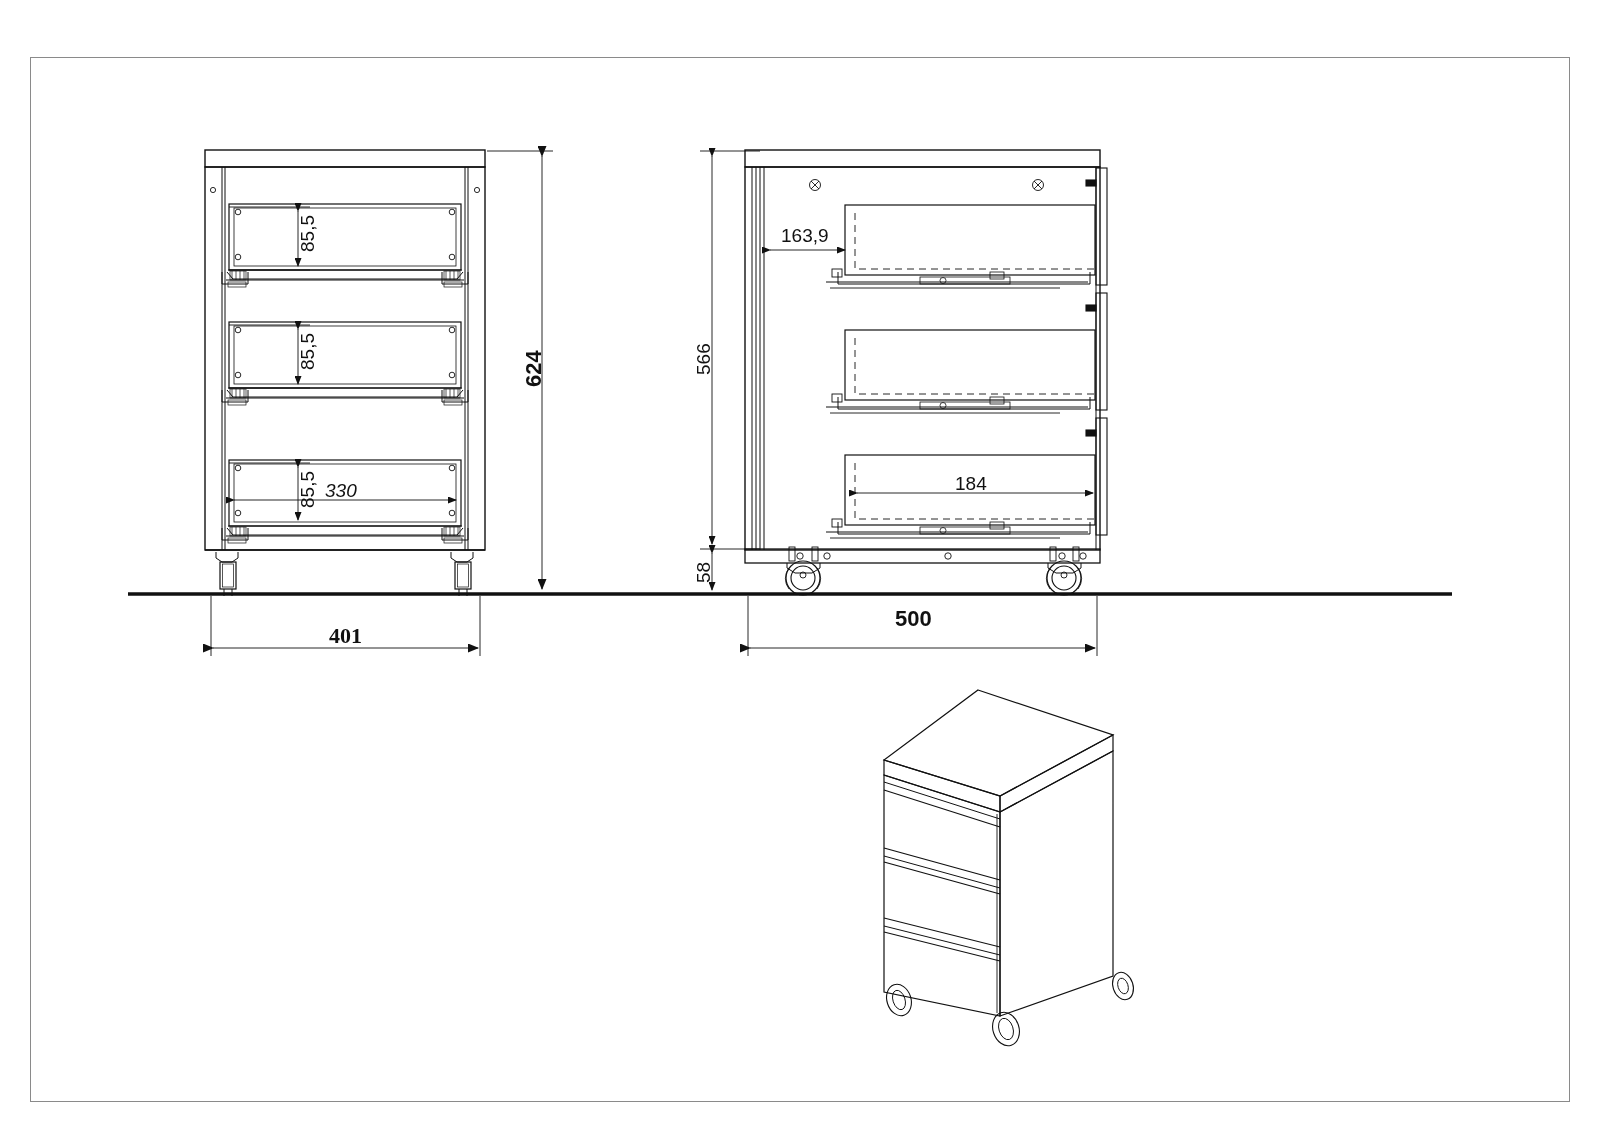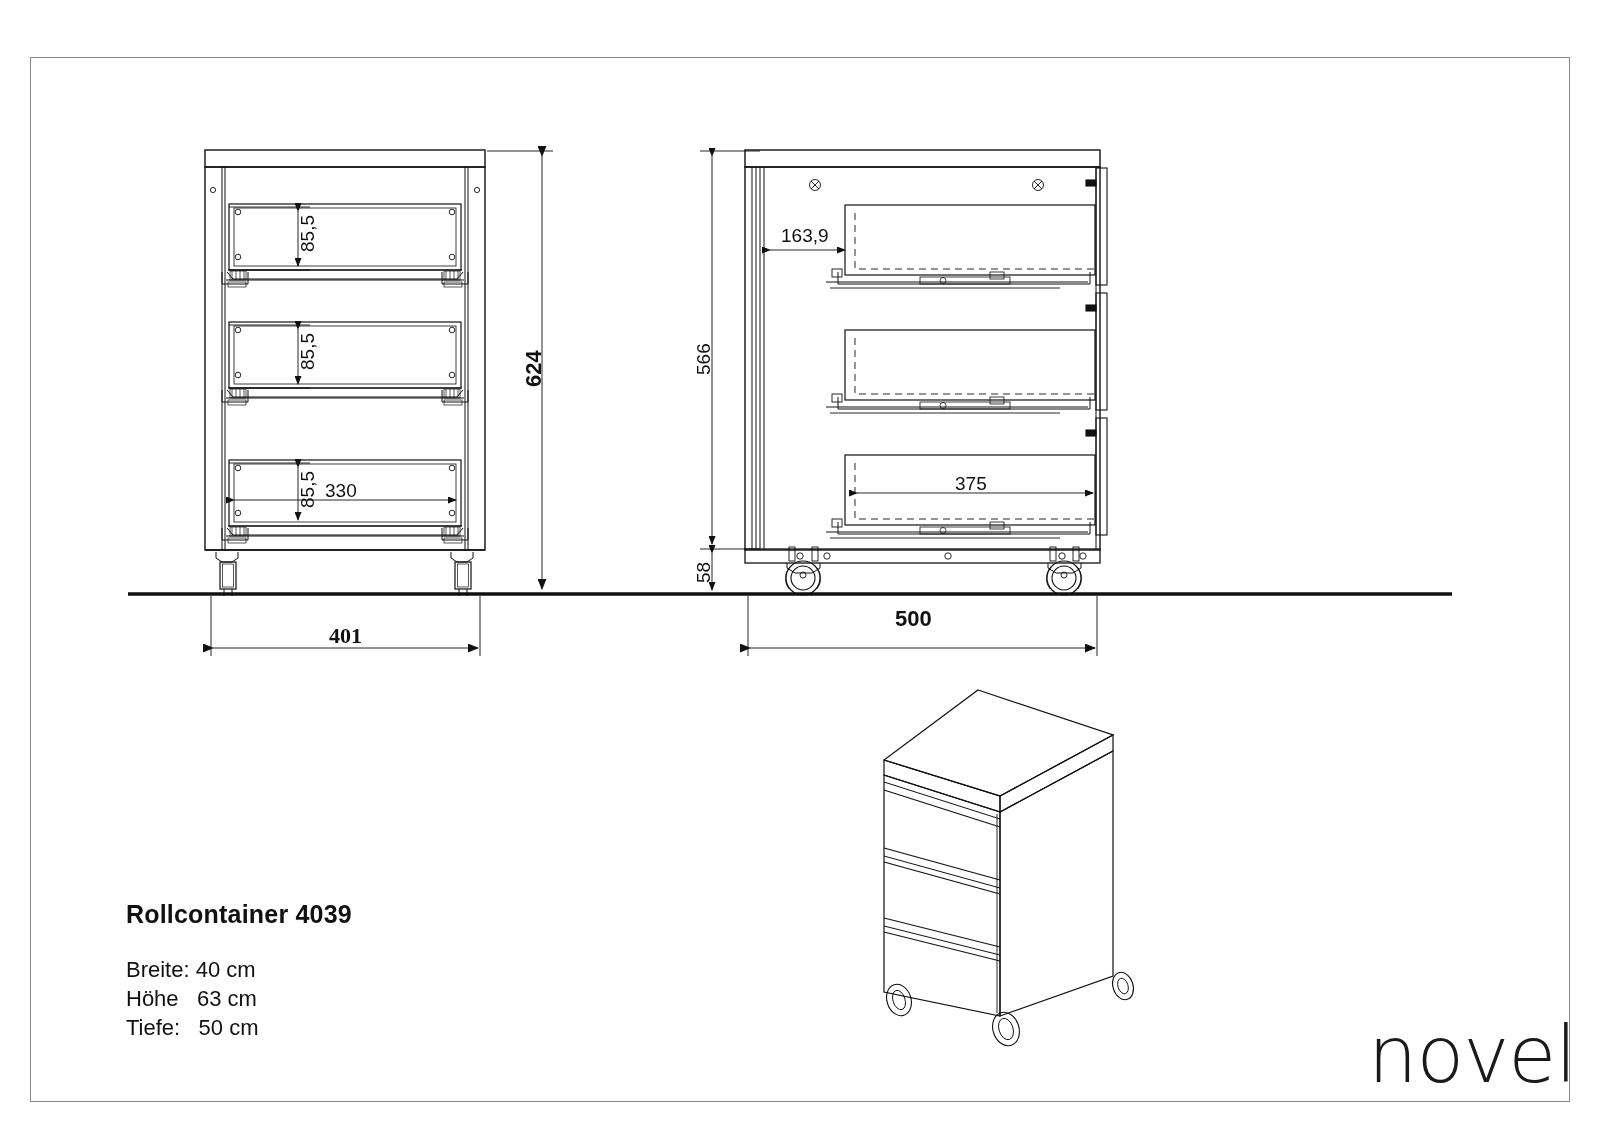--- a/index.html
+++ b/index.html
@@ -379,38 +379,31 @@
 
     </g>
   </svg>
 
   <div class="txt dim rot" style="left:298px;top:252px;">85,5</div>
 
   <div class="txt dim rot" style="left:298px;top:370px;">85,5</div>
 
   <div class="txt dim rot" style="left:298px;top:508px;">85,5</div>
 
-  <div class="txt dim" style="left:325px;top:481px;">330</div>
+  <div class="txt dim" style="left:325px;top:481px;font-style:italic;">330</div>
 
   <div class="txt dimbold rot" style="left:523px;top:387px;">624</div>
 
   <div class="txt dimbold" style="left:329px;top:625px;font-family:Liberation Serif, serif;">401</div>
 
   <div class="txt dim" style="left:781px;top:226px;">163,9</div>
 
   <div class="txt dim rot" style="left:694px;top:375px;">566</div>
 
   <div class="txt dim rot" style="left:694px;top:583px;">58</div>
 
-  <div class="txt dim" style="left:955px;top:474px;">375</div>
+  <div class="txt dim" style="left:955px;top:474px;">184</div>
 
   <div class="txt dimbold" style="left:895px;top:608px;">500</div>
 
-  <div class="title-blk">
-    <div class="title-main">Rollcontainer 4039</div>
-    <div class="spec-row">Breite: 40 cm</div>
-    <div class="spec-row">Höhe   63 cm</div>
-    <div class="spec-row">Tiefe:   50 cm</div>
-  </div>
-
-  <div class="logo">novel</div>
+
 
 </div>
 
 </body></html>

